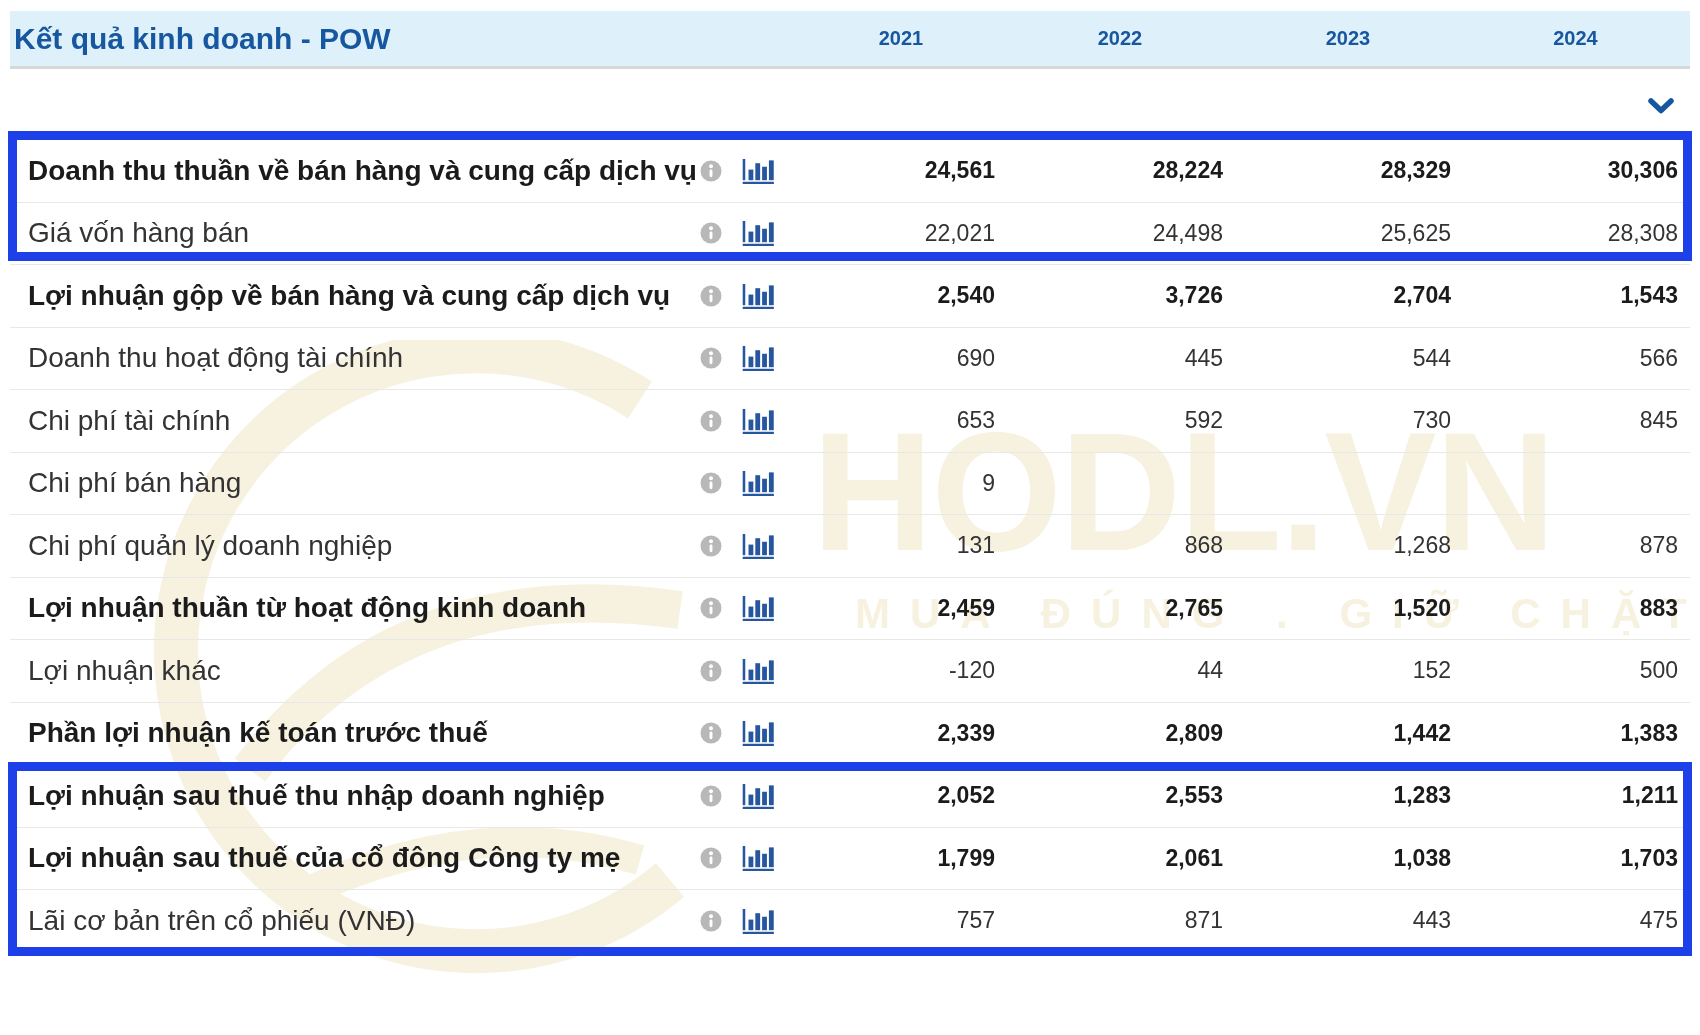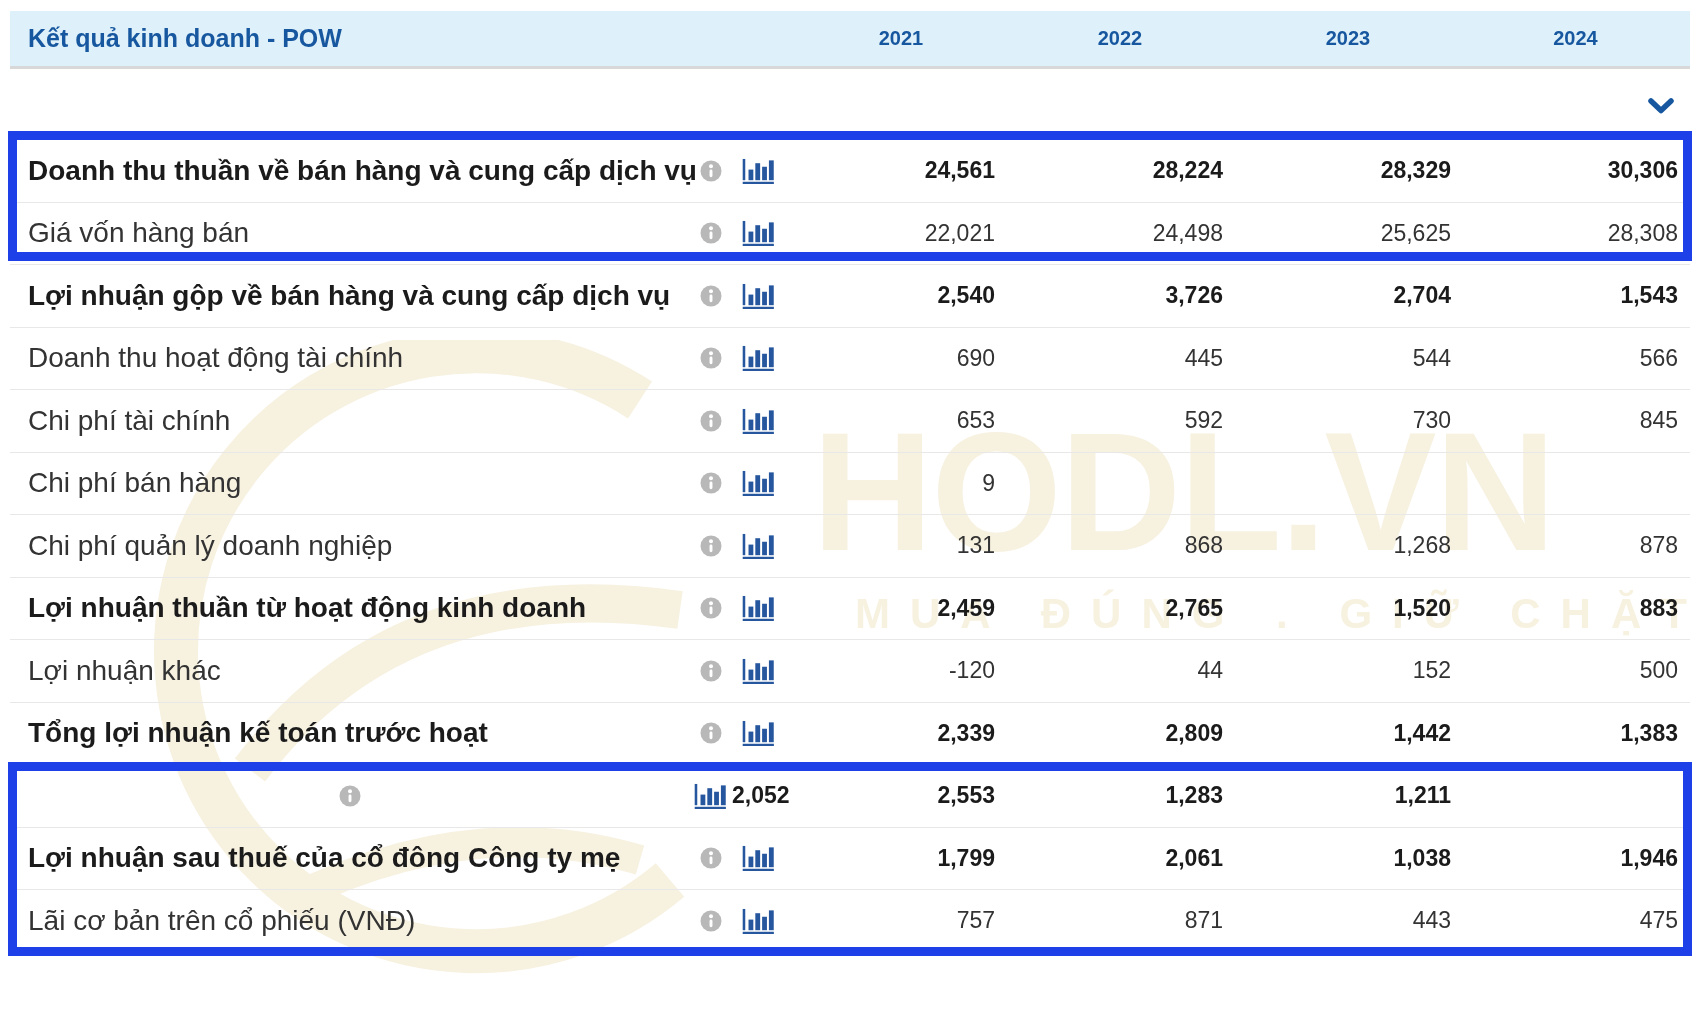--- a/index.html
+++ b/index.html
@@ -9,21 +9,21 @@
   }
   *{box-sizing:border-box;}
   html,body{margin:0;padding:0;}
   body{width:1700px;height:1035px;background:#fff;font-family:"Liberation Sans",sans-serif;overflow:hidden;}
   .page{position:relative;width:1700px;height:1035px;}
 
   .grid{display:grid;grid-template-columns:680px 42px 53px 210px 228px 228px 227px 12px;align-items:center;}
 
   .header-band{position:absolute;left:10px;top:11px;width:1680px;height:58px;
     background:var(--header-bg);border-bottom:3px solid #d8d8d8;z-index:2;}
-  .title{grid-column:1 / span 3;padding-left:18px;font-size:25px;font-weight:700;color:var(--header-text);white-space:nowrap;}
+  .title{grid-column:1 / span 3;padding-left:4px;font-size:30px;font-weight:700;color:var(--header-text);white-space:nowrap;}
   .year{text-align:center;transform:translateX(11px);font-size:20px;font-weight:700;color:var(--header-text);}
 
   .collapse-row{position:absolute;left:10px;top:72px;width:1680px;height:68px;display:flex;
     justify-content:flex-end;align-items:center;padding-right:16px;z-index:2;}
   .chev{cursor:pointer;display:block;}
 
   .rows{position:absolute;left:10px;top:140px;width:1680px;z-index:2;}
   .row{height:62.5px;border-bottom:1px solid var(--row-divider);}
   .lbl{padding-left:18px;font-size:28px;color:var(--text);white-space:nowrap;}
   .val{text-align:right;font-size:23px;color:var(--text);font-variant-numeric:tabular-nums;}
@@ -319,21 +319,21 @@
     </div>
     <div class="val">-120</div>
     <div class="val">44</div>
     <div class="val">152</div>
     <div class="val">500</div>
     <div></div>
   </div>
 
 
   <div class="grid row bold">
-    <div class="lbl">Tổng lợi nhuận kế toán trước hoạt</div>
+    <div class="lbl">Phần lợi nhuận kế toán trước thuế</div>
     <div class="icon-cell info">
       <svg width="22" height="22" viewBox="0 0 22 22">
         <circle cx="11" cy="11" r="10.5" fill="var(--info-icon)"></circle>
         <circle cx="11" cy="6.2" r="2" fill="#ffffff"></circle>
         <rect x="9.55" y="9.5" width="2.9" height="7.8" rx="1.45" fill="#ffffff"></rect>
       </svg>
     </div>
     <div class="icon-cell chart">
       <svg width="34" height="26" viewBox="0 0 24 18">
         <g fill="var(--chart-icon)">
@@ -347,20 +347,21 @@
       </svg>
     </div>
     <div class="val">2,339</div>
     <div class="val">2,809</div>
     <div class="val">1,442</div>
     <div class="val">1,383</div>
     <div></div>
   </div>
 
   <div class="grid row bold">
+    <div class="lbl">Lợi nhuận sau thuế thu nhập doanh nghiệp</div>
     <div class="icon-cell info">
       <svg width="22" height="22" viewBox="0 0 22 22">
         <circle cx="11" cy="11" r="10.5" fill="var(--info-icon)"></circle>
         <circle cx="11" cy="6.2" r="2" fill="#ffffff"></circle>
         <rect x="9.55" y="9.5" width="2.9" height="7.8" rx="1.45" fill="#ffffff"></rect>
       </svg>
     </div>
     <div class="icon-cell chart">
       <svg width="34" height="26" viewBox="0 0 24 18">
         <g fill="var(--chart-icon)">
@@ -397,21 +398,21 @@
           <rect x="9.4" y="3.5" width="3.4" height="12"></rect>
           <rect x="14.2" y="6" width="3.4" height="9.5"></rect>
           <rect x="19" y="1.5" width="3.4" height="14"></rect>
           <rect x="0.5" y="16.6" width="22" height="1.6"></rect>
         </g>
       </svg>
     </div>
     <div class="val">1,799</div>
     <div class="val">2,061</div>
     <div class="val">1,038</div>
-    <div class="val">1,946</div>
+    <div class="val">1,703</div>
     <div></div>
   </div>
 
   <div class="grid row">
     <div class="lbl">Lãi cơ bản trên cổ phiếu (VNĐ)</div>
     <div class="icon-cell info">
       <svg width="22" height="22" viewBox="0 0 22 22">
         <circle cx="11" cy="11" r="10.5" fill="var(--info-icon)"></circle>
         <circle cx="11" cy="6.2" r="2" fill="#ffffff"></circle>
         <rect x="9.55" y="9.5" width="2.9" height="7.8" rx="1.45" fill="#ffffff"></rect>

